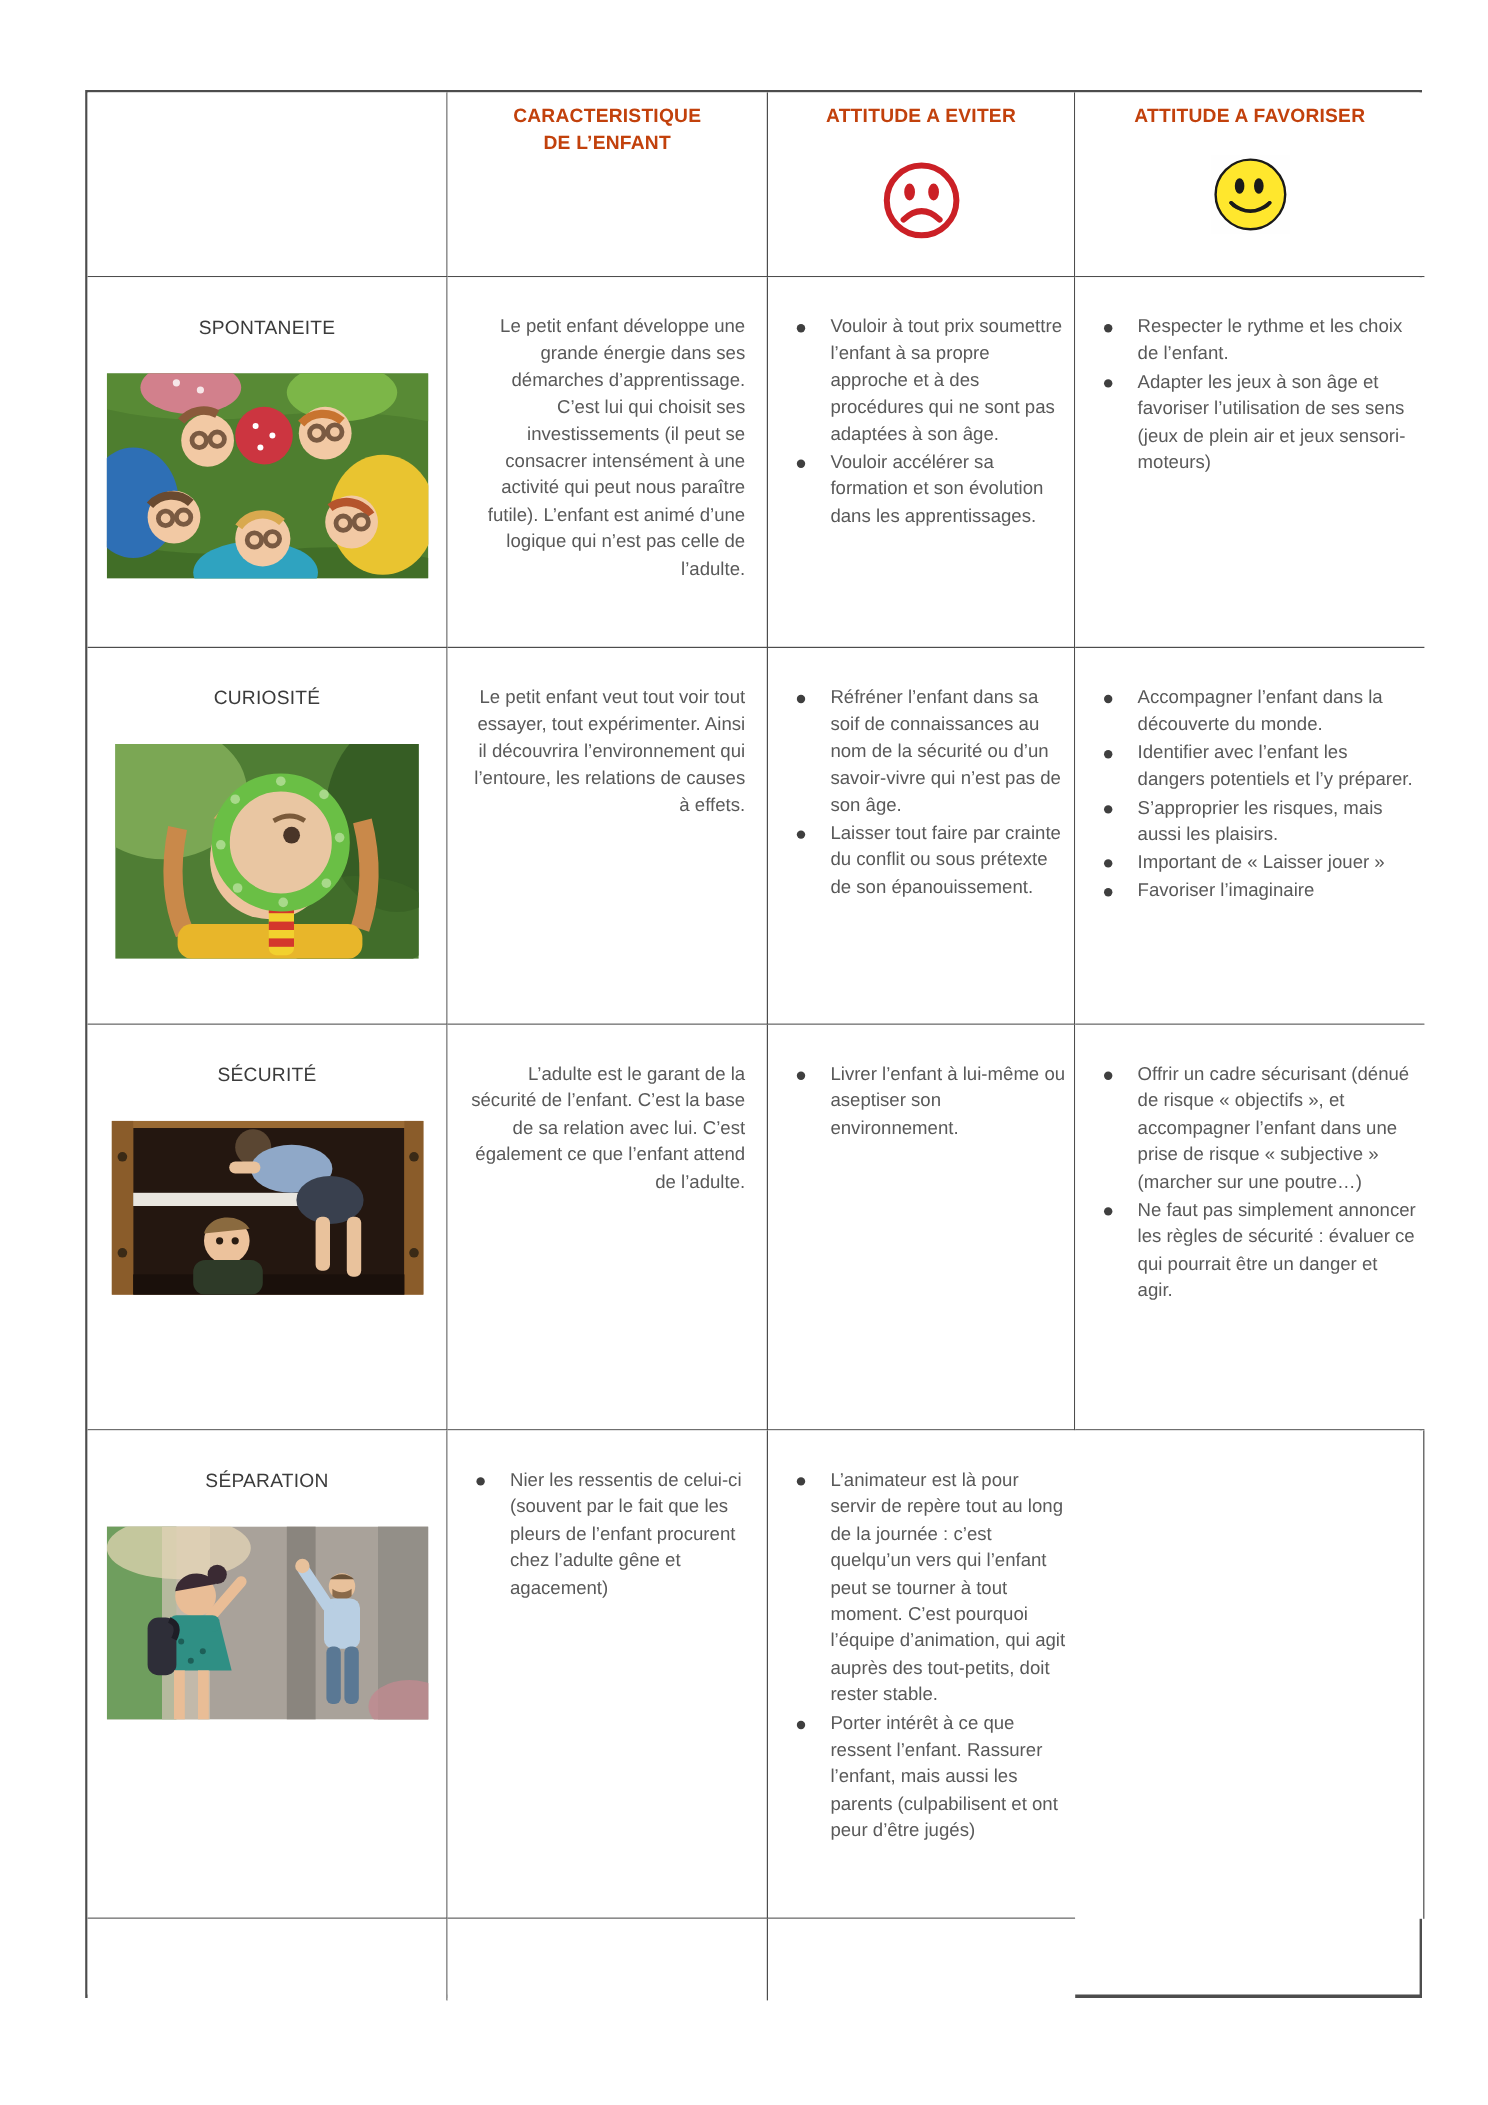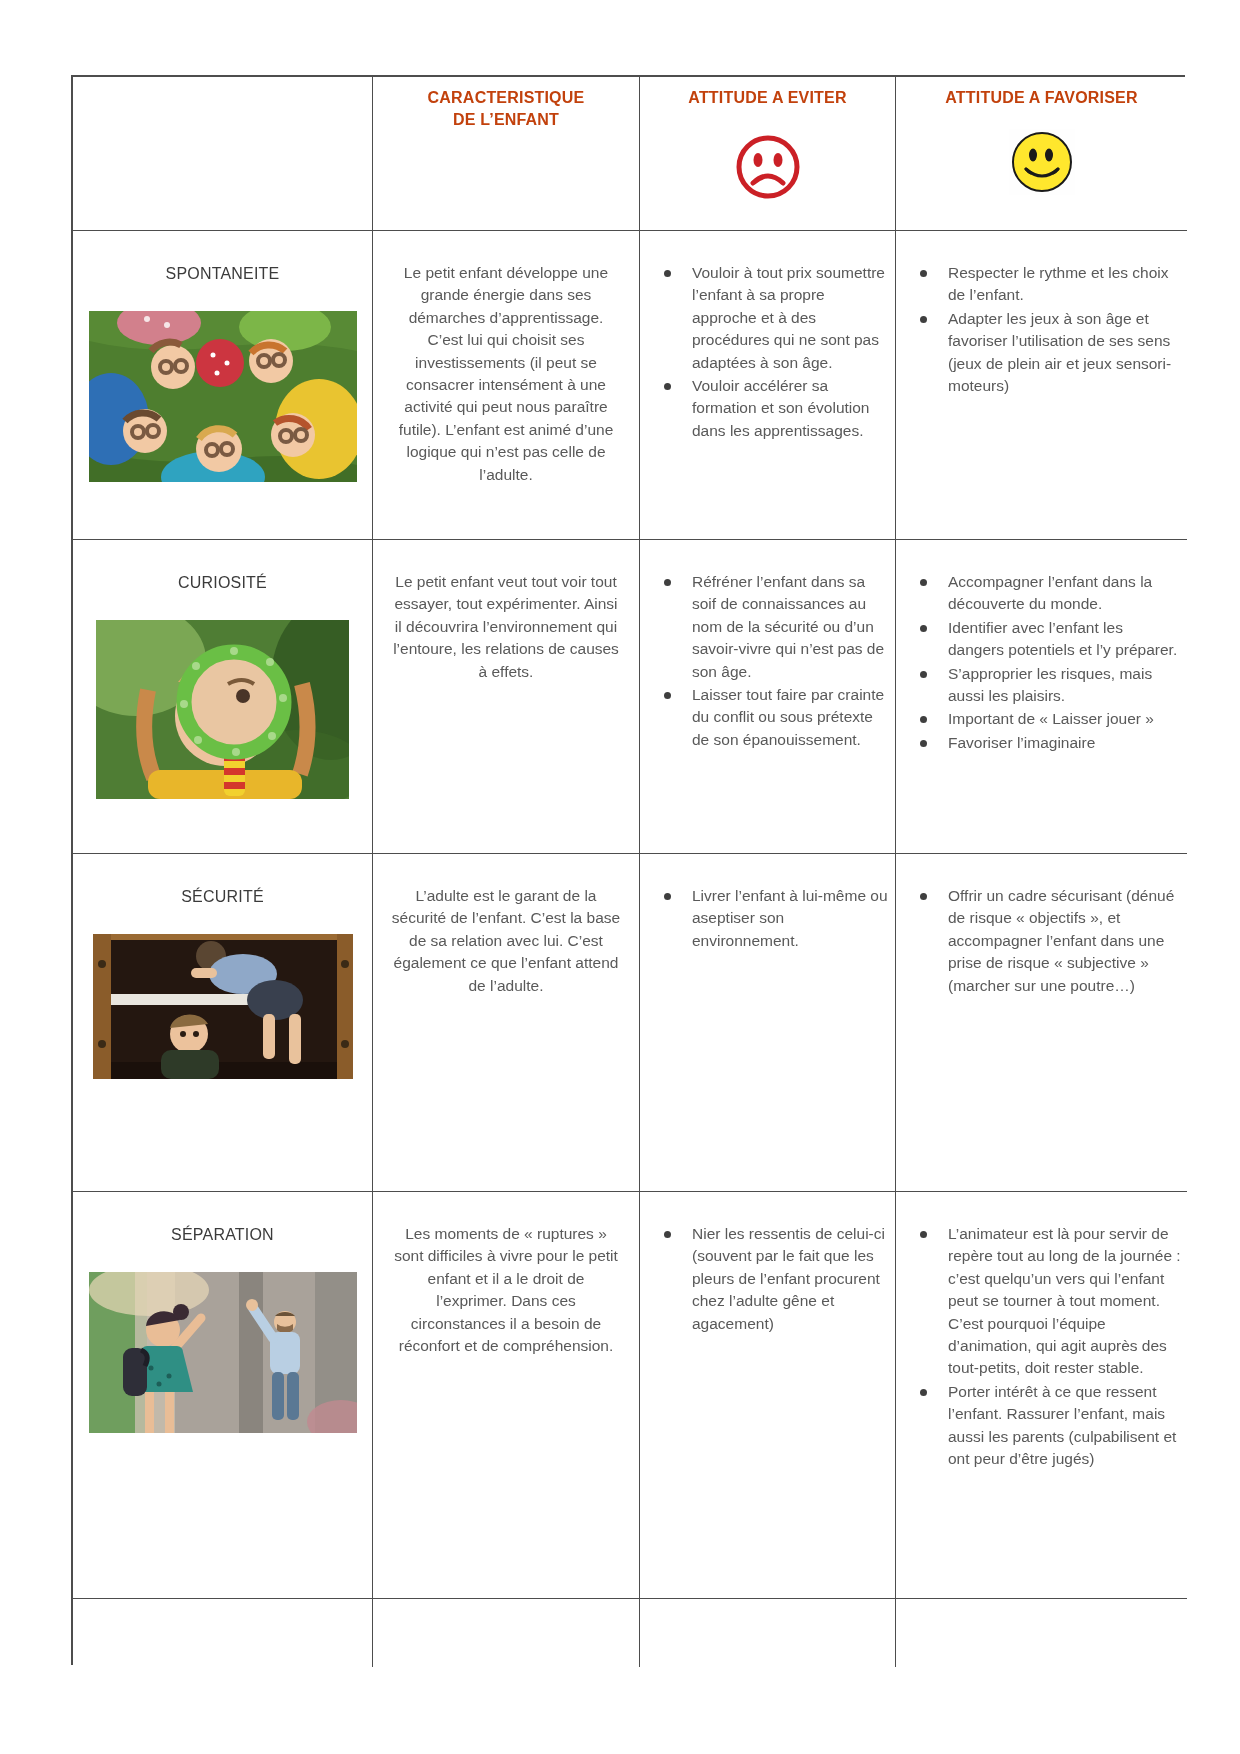--- a/index.html
+++ b/index.html
@@ -27,21 +27,21 @@
     font-weight:bold;font-size:16px;line-height:22px;color:#c2410c;
   }
   .head-label{letter-spacing:.2px;}
   .head-icon{margin-top:16px;}
   .cell-title{
     text-align:center;padding-top:32px;color:#3b3b3b;
   }
   .row-title{font-weight:normal;font-size:16px;line-height:22px;letter-spacing:.2px;}
   .photo-frame{margin:26px auto 0 auto;line-height:0;}
   .cell-char{
-    padding:31px 18px 10px 18px;text-align:center;
+    padding:31px 18px 10px 18px;text-align:right;
     font-size:15.5px;line-height:22.4px;color:#595959;
   }
   .cell-bullets{padding:31px 6px 10px 0;}
   ul.bullets{
     list-style:none;margin:0;padding:0;
     font-size:15.5px;line-height:22.4px;color:#595959;text-align:left;
   }
   ul.bullets li{position:relative;padding-left:52px;margin:0 0 1px 0;}
   ul.bullets li::before{
     content:"";position:absolute;left:24px;top:8px;
@@ -222,20 +222,21 @@
   </div>
   <div class="cell cell-char">L’adulte est le garant de la sécurité de l’enfant. C’est la base de sa relation avec lui. C’est également ce que l’enfant attend de l’adulte.</div>
   <div class="cell cell-bullets">
     <ul class="bullets">
         <li>Livrer l’enfant à lui-même ou aseptiser son environnement.</li>
       </ul>
   </div>
   <div class="cell cell-bullets last-col">
     <ul class="bullets">
         <li>Offrir un cadre sécurisant (dénué de risque « objectifs », et accompagner l’enfant dans une prise de risque « subjective » (marcher sur une poutre…)</li>
+        <li>Ne faut pas simplement annoncer les règles de sécurité : évaluer ce qui pourrait être un danger et agir.</li>
       </ul>
   </div>
 
   <div class="cell cell-title">
     <div class="row-title">SÉPARATION</div>
     <div class="photo-frame" style="width:268px;" title="petite fille avec un cartable faisant au revoir de la main à un adulte">
       <svg width="268" height="161" viewBox="0 0 268 161" aria-hidden="true">
         <rect width="268" height="161" fill="#a9a29a"></rect>
         <rect x="0" y="0" width="58" height="161" fill="#6f9e5e"></rect>
         <rect x="46" y="0" width="40" height="161" fill="#c8bfae" opacity=".8"></rect>
@@ -264,21 +265,20 @@
             <circle cx="80" cy="104" r="2.5" fill="#1d5f58"></circle>
             <circle cx="70" cy="112" r="2.5" fill="#1d5f58"></circle>
           <rect x="34" y="76" width="24" height="48" rx="9" fill="#2e2e38"></rect>
           <path d="M52 78 q10 4 4 16" stroke="#1e1e26" stroke-width="5" fill="none"></path>
           <rect x="56" y="120" width="9" height="41" fill="#e9bd96"></rect>
           <rect x="76" y="120" width="9" height="41" fill="#e9bd96"></rect>
         </g>
       </svg>
     </div>
   </div>
-  <div class="cell cell-char">Les moments de « ruptures » sont difficiles à vivre pour le petit enfant et il a le droit de l’exprimer. Dans ces circonstances il a besoin de réconfort et de compréhension.</div>
   <div class="cell cell-bullets">
     <ul class="bullets">
         <li>Nier les ressentis de celui-ci (souvent par le fait que les pleurs de l’enfant procurent chez l’adulte gêne et agacement)</li>
       </ul>
   </div>
   <div class="cell cell-bullets last-col">
     <ul class="bullets">
         <li>L’animateur est là pour servir de repère tout au long de la journée : c’est quelqu’un vers qui l’enfant peut se tourner à tout moment. C’est pourquoi l’équipe d’animation, qui agit auprès des tout-petits, doit rester stable.</li>
         <li>Porter intérêt à ce que ressent l’enfant. Rassurer l’enfant, mais aussi les parents (culpabilisent et ont peur d’être jugés)</li>
       </ul>

